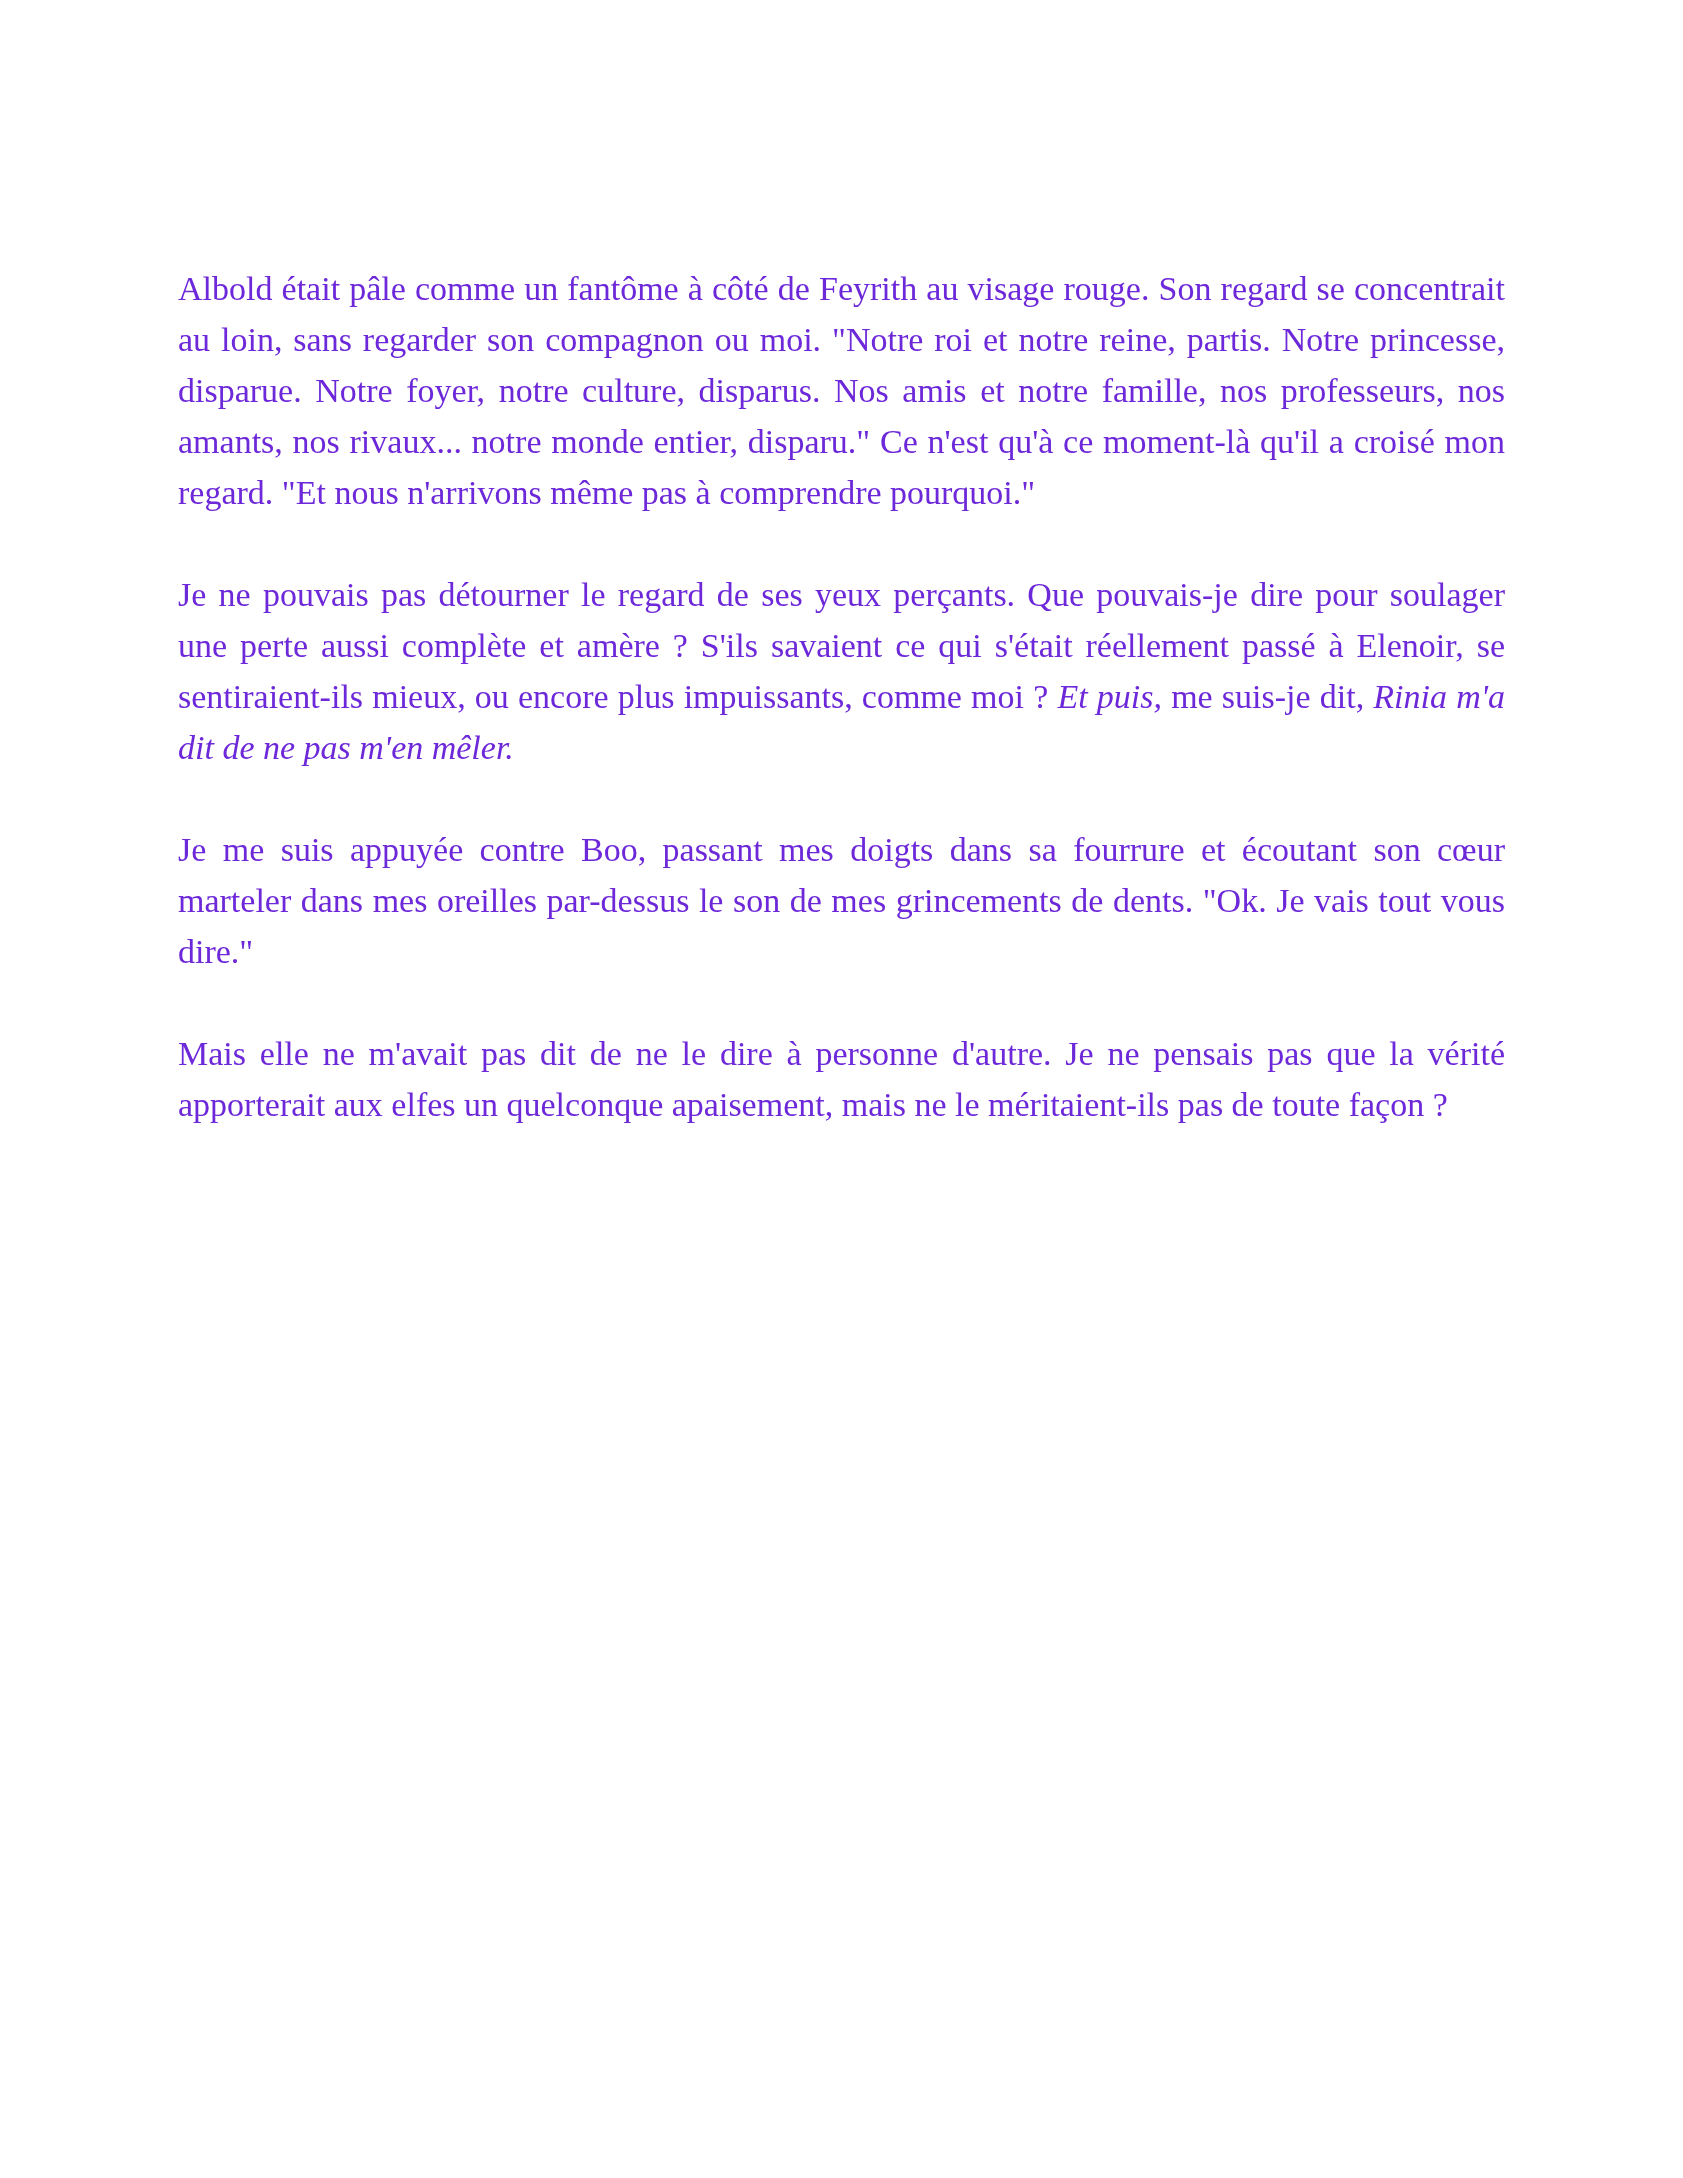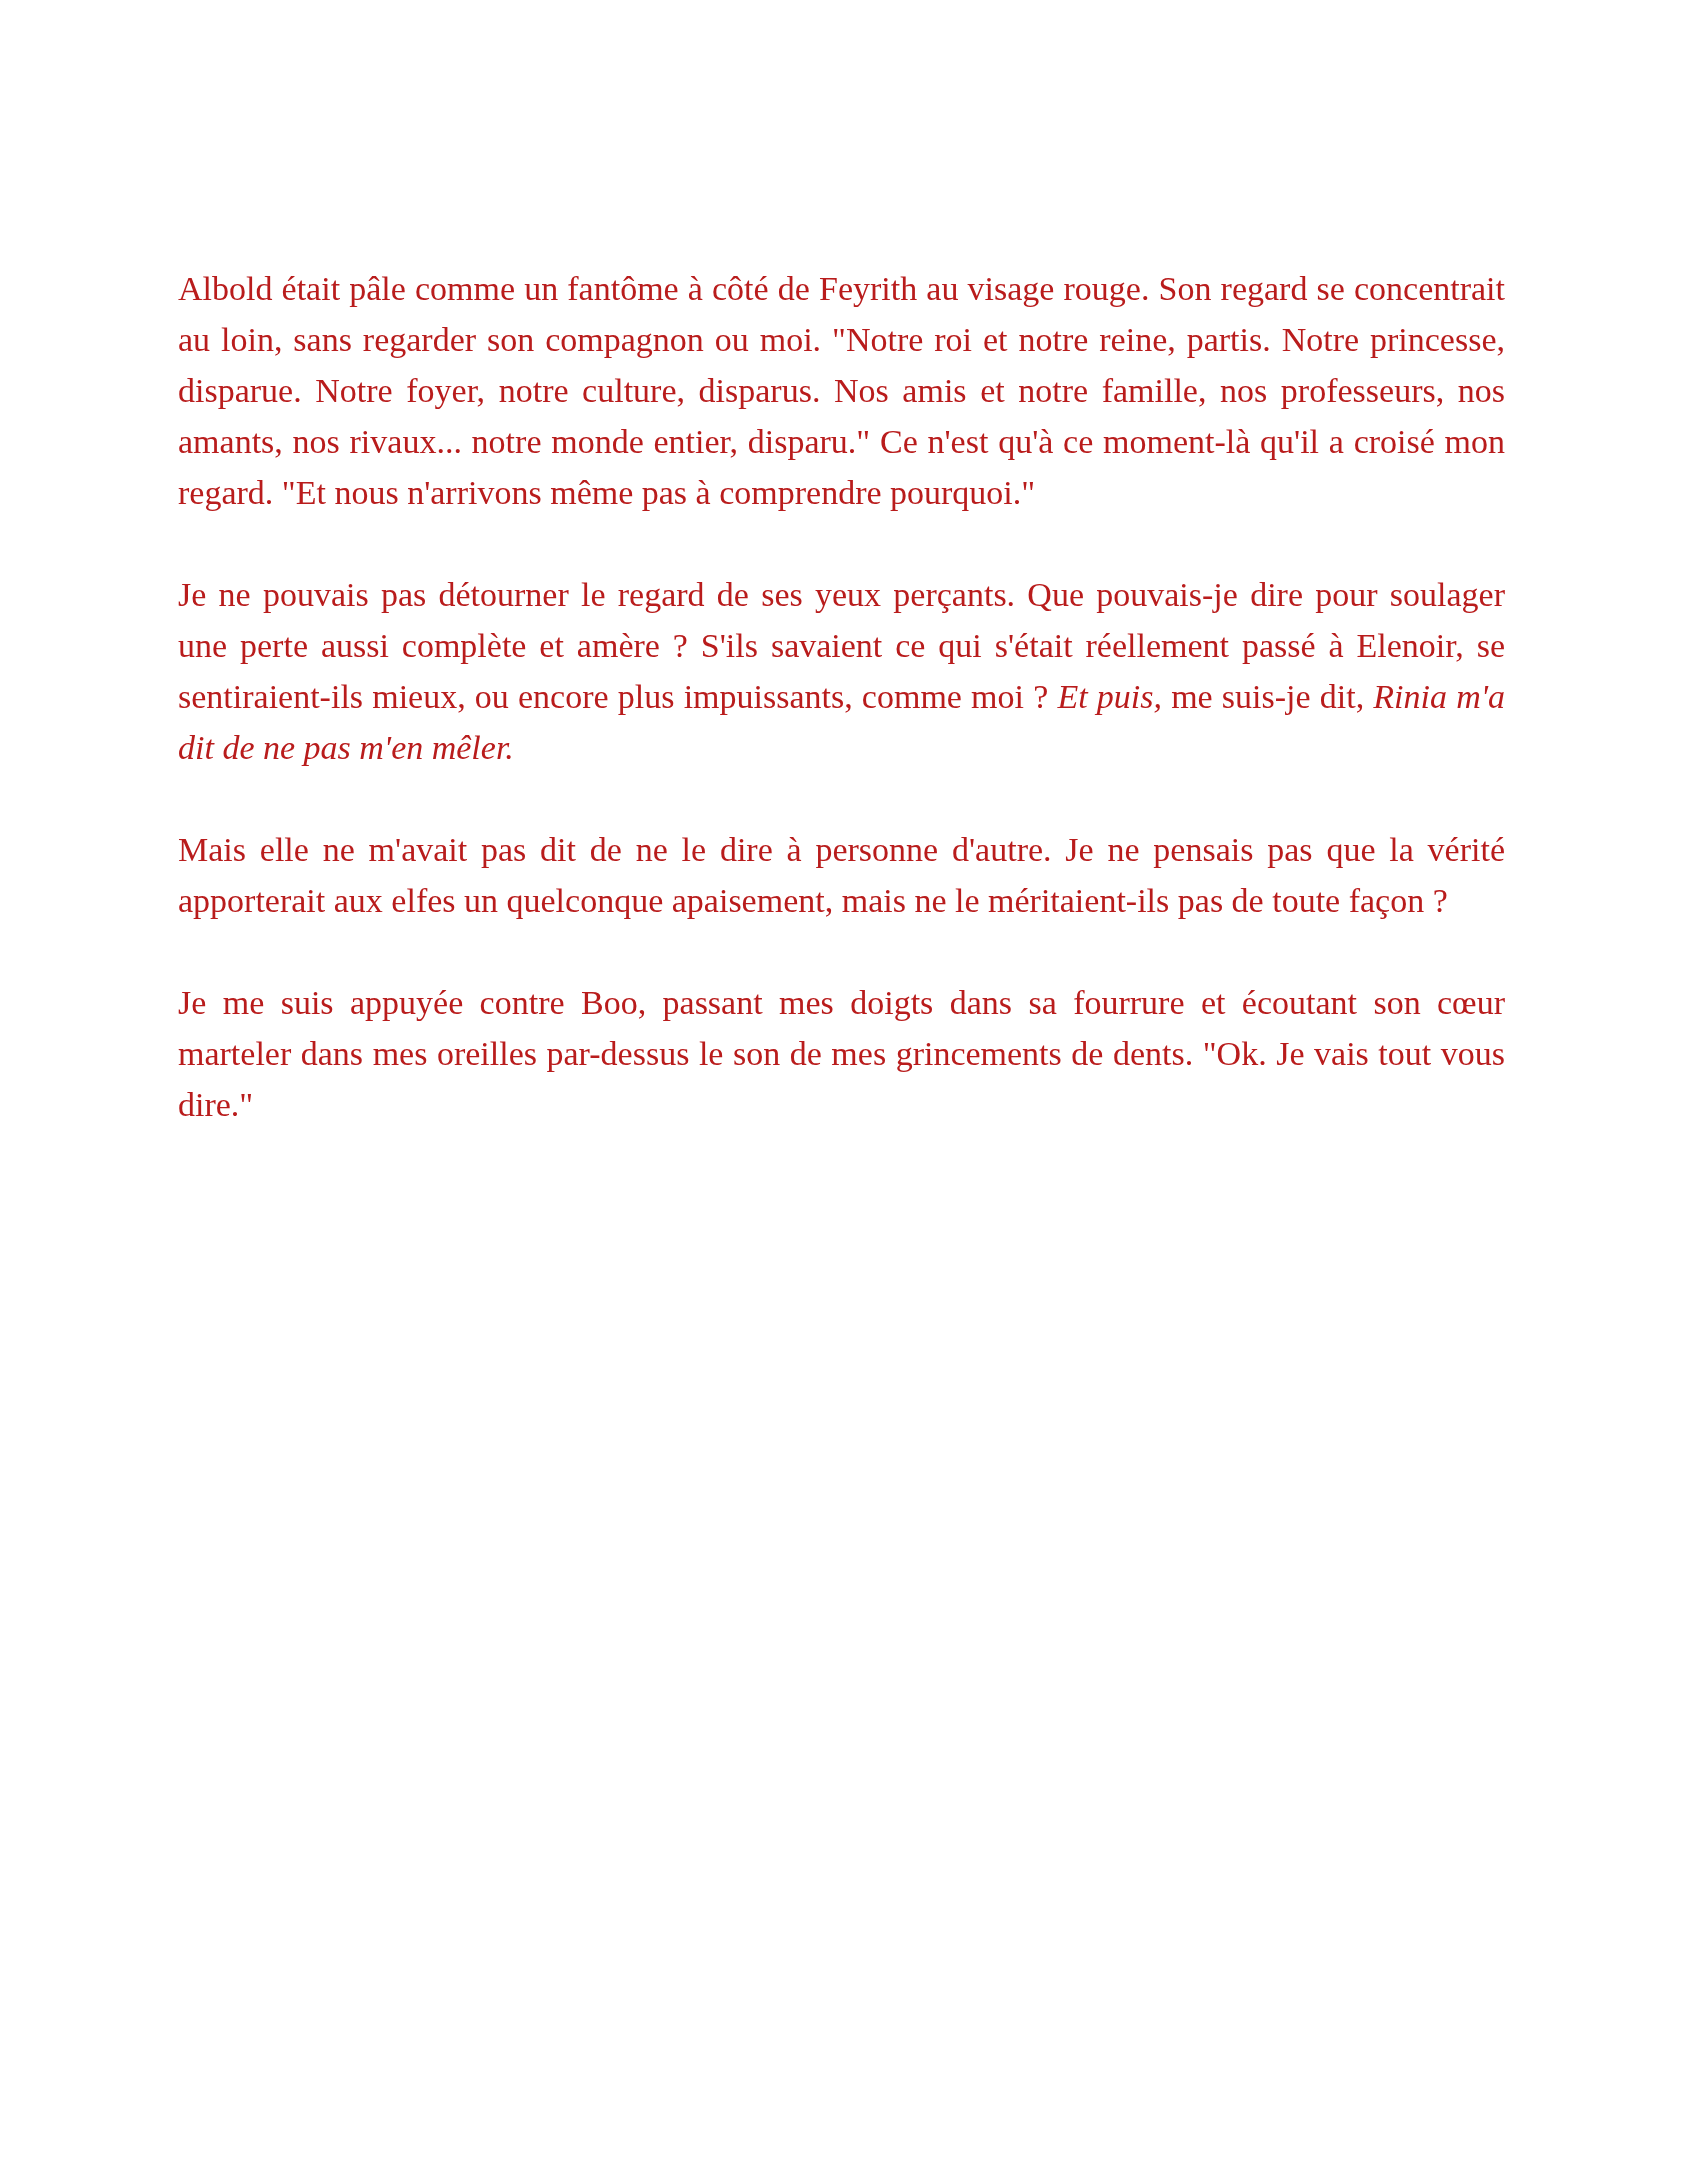--- a/index.html
+++ b/index.html
@@ -15,21 +15,21 @@
     overflow: hidden;
   }
   .text-block {
     position: absolute;
     left: 178px;
     top: 263px;
     width: 1327px;
     font-family: "Liberation Serif", "DejaVu Serif", serif;
     font-size: 34px;
     line-height: 51px;
-    color: #b91c1c;
+    color: #6d28d9;
     text-align: justify;
   }
   .text-block p {
     margin: 0 0 51px 0;
     padding: 0;
   }
   .text-block p:last-child {
     margin-bottom: 0;
   }
   .run-italic {
@@ -40,17 +40,17 @@
     font-style: normal;
   }
 </style>
 </head>
 <body>
 
 <div class="page">
   <div class="text-block" id="paragraphs-container">
       <p><span class="run-normal">Albold était pâle comme un fantôme à côté de Feyrith au visage rouge. Son regard se concentrait au loin, sans regarder son compagnon ou moi. "Notre roi et notre reine, partis. Notre princesse, disparue. Notre foyer, notre culture, disparus. Nos amis et notre famille, nos professeurs, nos amants, nos rivaux... notre monde entier, disparu." Ce n'est qu'à ce moment-là qu'il a croisé mon regard. "Et nous n'arrivons même pas à comprendre pourquoi."</span></p>
       <p><span class="run-normal">Je ne pouvais pas détourner le regard de ses yeux perçants. Que pouvais-je dire pour soulager une perte aussi complète et amère ? S'ils savaient ce qui s'était réellement passé à Elenoir, se sentiraient-ils mieux, ou encore plus impuissants, comme moi ? </span><span class="run-italic">Et puis,</span><span class="run-normal"> me suis-je dit, </span><span class="run-italic">Rinia m'a dit de ne pas m'en mêler.</span></p>
+      <p><span class="run-normal">Je me suis appuyée contre Boo, passant mes doigts dans sa fourrure et écoutant son cœur marteler dans mes oreilles par-dessus le son de mes grincements de dents. "Ok. Je vais tout vous dire."</span></p>
       <p><span class="run-normal">Mais elle ne m'avait pas dit de ne le dire à personne d'autre. Je ne pensais pas que la vérité apporterait aux elfes un quelconque apaisement, mais ne le méritaient-ils pas de toute façon ?</span></p>
-      <p><span class="run-normal">Je me suis appuyée contre Boo, passant mes doigts dans sa fourrure et écoutant son cœur marteler dans mes oreilles par-dessus le son de mes grincements de dents. "Ok. Je vais tout vous dire."</span></p>
     </div>
 </div>
 
 
 </body></html>

